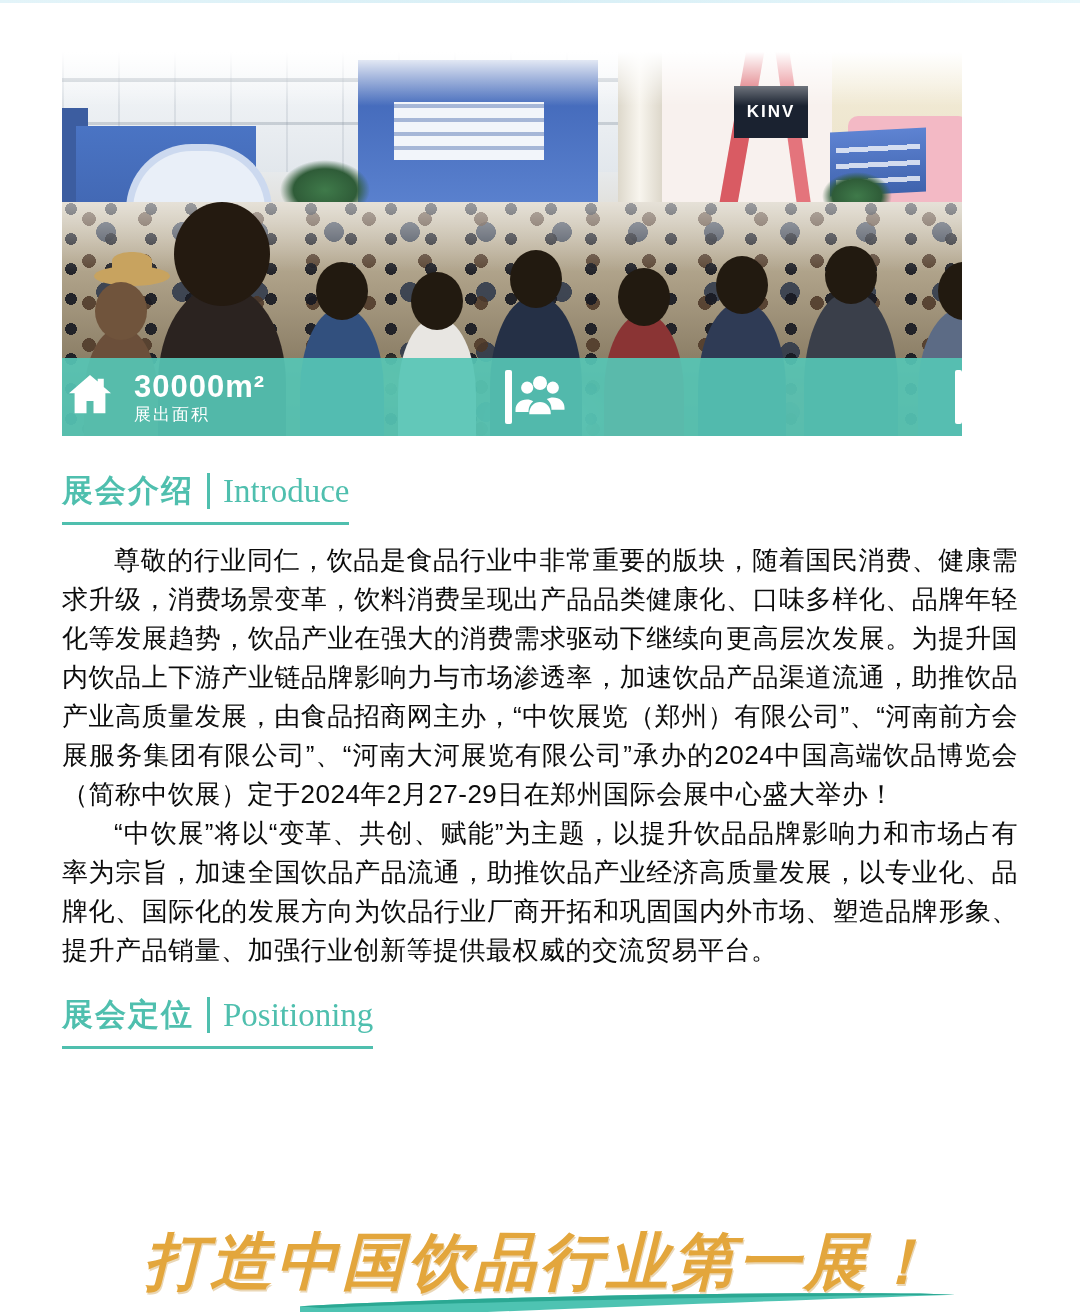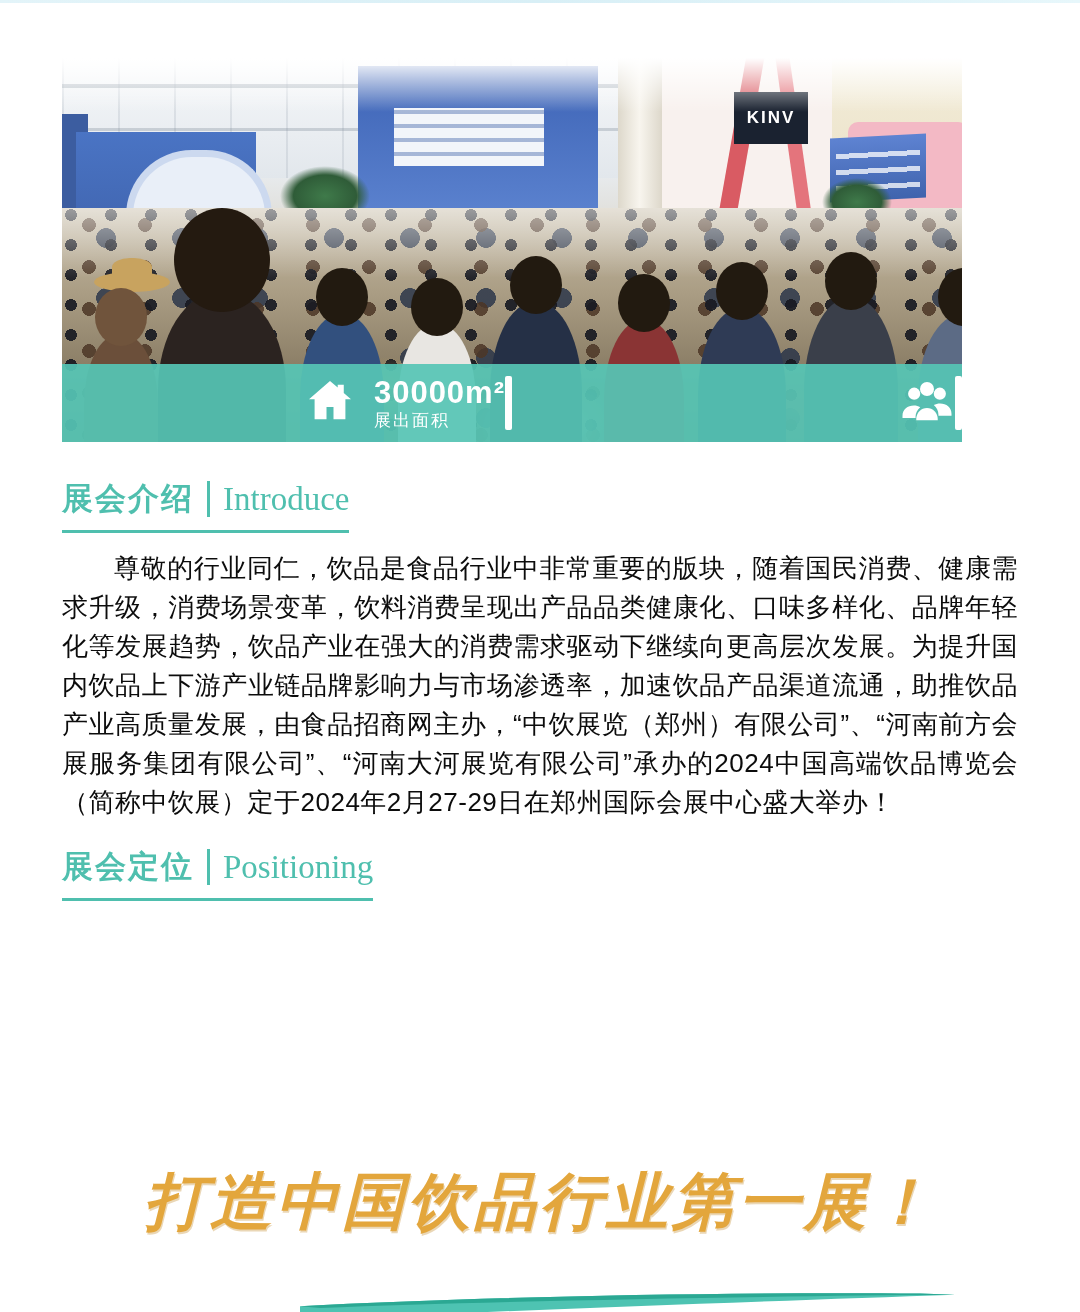--- a/index.html
+++ b/index.html
@@ -2,21 +2,21 @@
 <html><head>
 <meta charset="utf-8">
 <style>
   html,body{margin:0;padding:0;background:#fff;}
   body{font-family:"Liberation Sans","DejaVu Sans",sans-serif;}
   .page{position:relative;width:1080px;height:1312px;overflow:hidden;background:#fff;}
   .top-hairline{position:absolute;left:0;top:0;width:100%;height:3px;
     background:linear-gradient(90deg,#e3f4f9,#d8eff6 50%,#e7f7fb);}
 
   
-  .hero{position:absolute;left:62px;top:58px;width:900px;height:384px;overflow:hidden;}
+  .hero{position:absolute;left:62px;top:52px;width:900px;height:384px;overflow:hidden;}
   .photo{position:absolute;inset:0;background:linear-gradient(180deg,#f7f9fb 0%,#e9edf1 28%,#d9d4c8 52%,#b9ac95 100%);}
   
   .ceiling{position:absolute;left:0;top:0;width:100%;height:120px;
     background:
       repeating-linear-gradient(90deg,rgba(160,170,182,.25) 0 2px,transparent 2px 56px),
       linear-gradient(180deg,#f6f8fa,#e2e7ec);}
   .truss{position:absolute;left:0;top:26px;width:100%;height:4px;background:rgba(120,132,146,.45);}
   .truss2{position:absolute;left:0;top:70px;width:100%;height:3px;background:rgba(120,132,146,.3);}
   
   .edge-blue{position:absolute;left:0;top:56px;width:26px;height:170px;background:#3c5da0;}
@@ -73,42 +73,42 @@
   .f6{left:542px;width:80px;height:122px;background:#8a3434;}
   .f7{left:636px;width:88px;height:134px;background:#2f3b55;}
   .f8{left:742px;width:94px;height:144px;background:#3a3f4a;}
   .f9{left:856px;width:92px;height:128px;background:#5c6b85;}
   .photo-fade{position:absolute;left:0;top:0;width:100%;height:54px;
     background:linear-gradient(#ffffff,rgba(255,255,255,0));}
 
   
   .stats-bar{position:absolute;left:0;right:0;bottom:0;height:78px;display:flex;align-items:center;
     background:rgba(86,197,181,.92);color:#fff;box-shadow:0 8px 0 rgba(120,210,196,.45);}
-  .stat{flex:1;display:flex;align-items:center;justify-content:flex-end;gap:16px;}
+  .stat{flex:1;display:flex;align-items:center;justify-content:flex-start;gap:16px;}
   .stat svg{width:56px;height:56px;flex:none;}
   .stat-text{display:flex;flex-direction:column;line-height:1.12;}
   .stat-value{font-size:31px;font-weight:700;letter-spacing:1px;}
   .stat-label{font-size:17px;letter-spacing:2px;}
   .stat-divider{width:7px;height:54px;background:#fff;border-radius:2px;flex:none;}
 
   
   .content{position:absolute;left:62px;top:442px;width:956px;}
   .sec-h{display:inline-flex;align-items:center;gap:13px;border-bottom:3px solid #4fbfae;
     padding-bottom:10px;color:#4fbfae;}
   .sec-h .zh{font-size:31px;font-weight:700;letter-spacing:2px;}
   .sec-h .vbar{width:3px;height:36px;background:#4fbfae;}
   .sec-h .en{font-family:"Liberation Serif","DejaVu Serif",serif;font-size:33px;}
-  .h1-wrap{margin-top:36px;text-decoration:underline;}
+  .h1-wrap{margin-top:28px;text-decoration:underline;}
   .h2-wrap{margin-top:24px;}
   .body-text{margin:0;font-size:26px;line-height:39px;color:#0c0c0c;text-align:justify;
     text-indent:2em;letter-spacing:.5px;}
   .body-text.first{margin-top:16px;}
 
   
-  .slogan-wrap{position:absolute;left:0;top:1160px;width:1080px;text-align:center;}
+  .slogan-wrap{position:absolute;left:0;top:1220px;width:1080px;text-align:center;}
   .slogan{font-family:"Liberation Serif","DejaVu Serif",serif;font-style:italic;font-weight:bold;
     font-size:62px;letter-spacing:4px;color:#e3a63c;text-shadow:1px 2px 0 rgba(196,140,46,.35);}
   .swoosh{position:absolute;left:300px;top:1290px;width:660px;height:24px;}
 </style>
 </head>
 <body>
 
 <div class="page">
   <div class="top-hairline"></div>
 
@@ -176,20 +176,21 @@
   <div class="content">
     <div class="h1-wrap">
       <div class="sec-h">
         <span class="zh">展会介绍</span>
         <span class="vbar"></span>
         <span class="en">Introduce</span>
       </div>
     </div>
 
     <p class="body-text first">尊敬的行业同仁，饮品是食品行业中非常重要的版块，随着国民消费、健康需求升级，消费场景变革，饮料消费呈现出产品品类健康化、口味多样化、品牌年轻化等发展趋势，饮品产业在强大的消费需求驱动下继续向更高层次发展。为提升国内饮品上下游产业链品牌影响力与市场渗透率，加速饮品产品渠道流通，助推饮品产业高质量发展，由食品招商网主办，“中饮展览（郑州）有限公司”、“河南前方会展服务集团有限公司”、“河南大河展览有限公司”承办的2024中国高端饮品博览会（简称中饮展）定于2024年2月27-29日在郑州国际会展中心盛大举办！</p>
+    <p class="body-text">“中饮展”将以“变革、共创、赋能”为主题，以提升饮品品牌影响力和市场占有率为宗旨，加速全国饮品产品流通，助推饮品产业经济高质量发展，以专业化、品牌化、国际化的发展方向为饮品行业厂商开拓和巩固国内外市场、塑造品牌形象、提升产品销量、加强行业创新等提供最权威的交流贸易平台。</p>
 
     <div class="h2-wrap">
       <div class="sec-h">
         <span class="zh">展会定位</span>
         <span class="vbar"></span>
         <span class="en">Positioning</span>
       </div>
     </div>
   </div>
 

